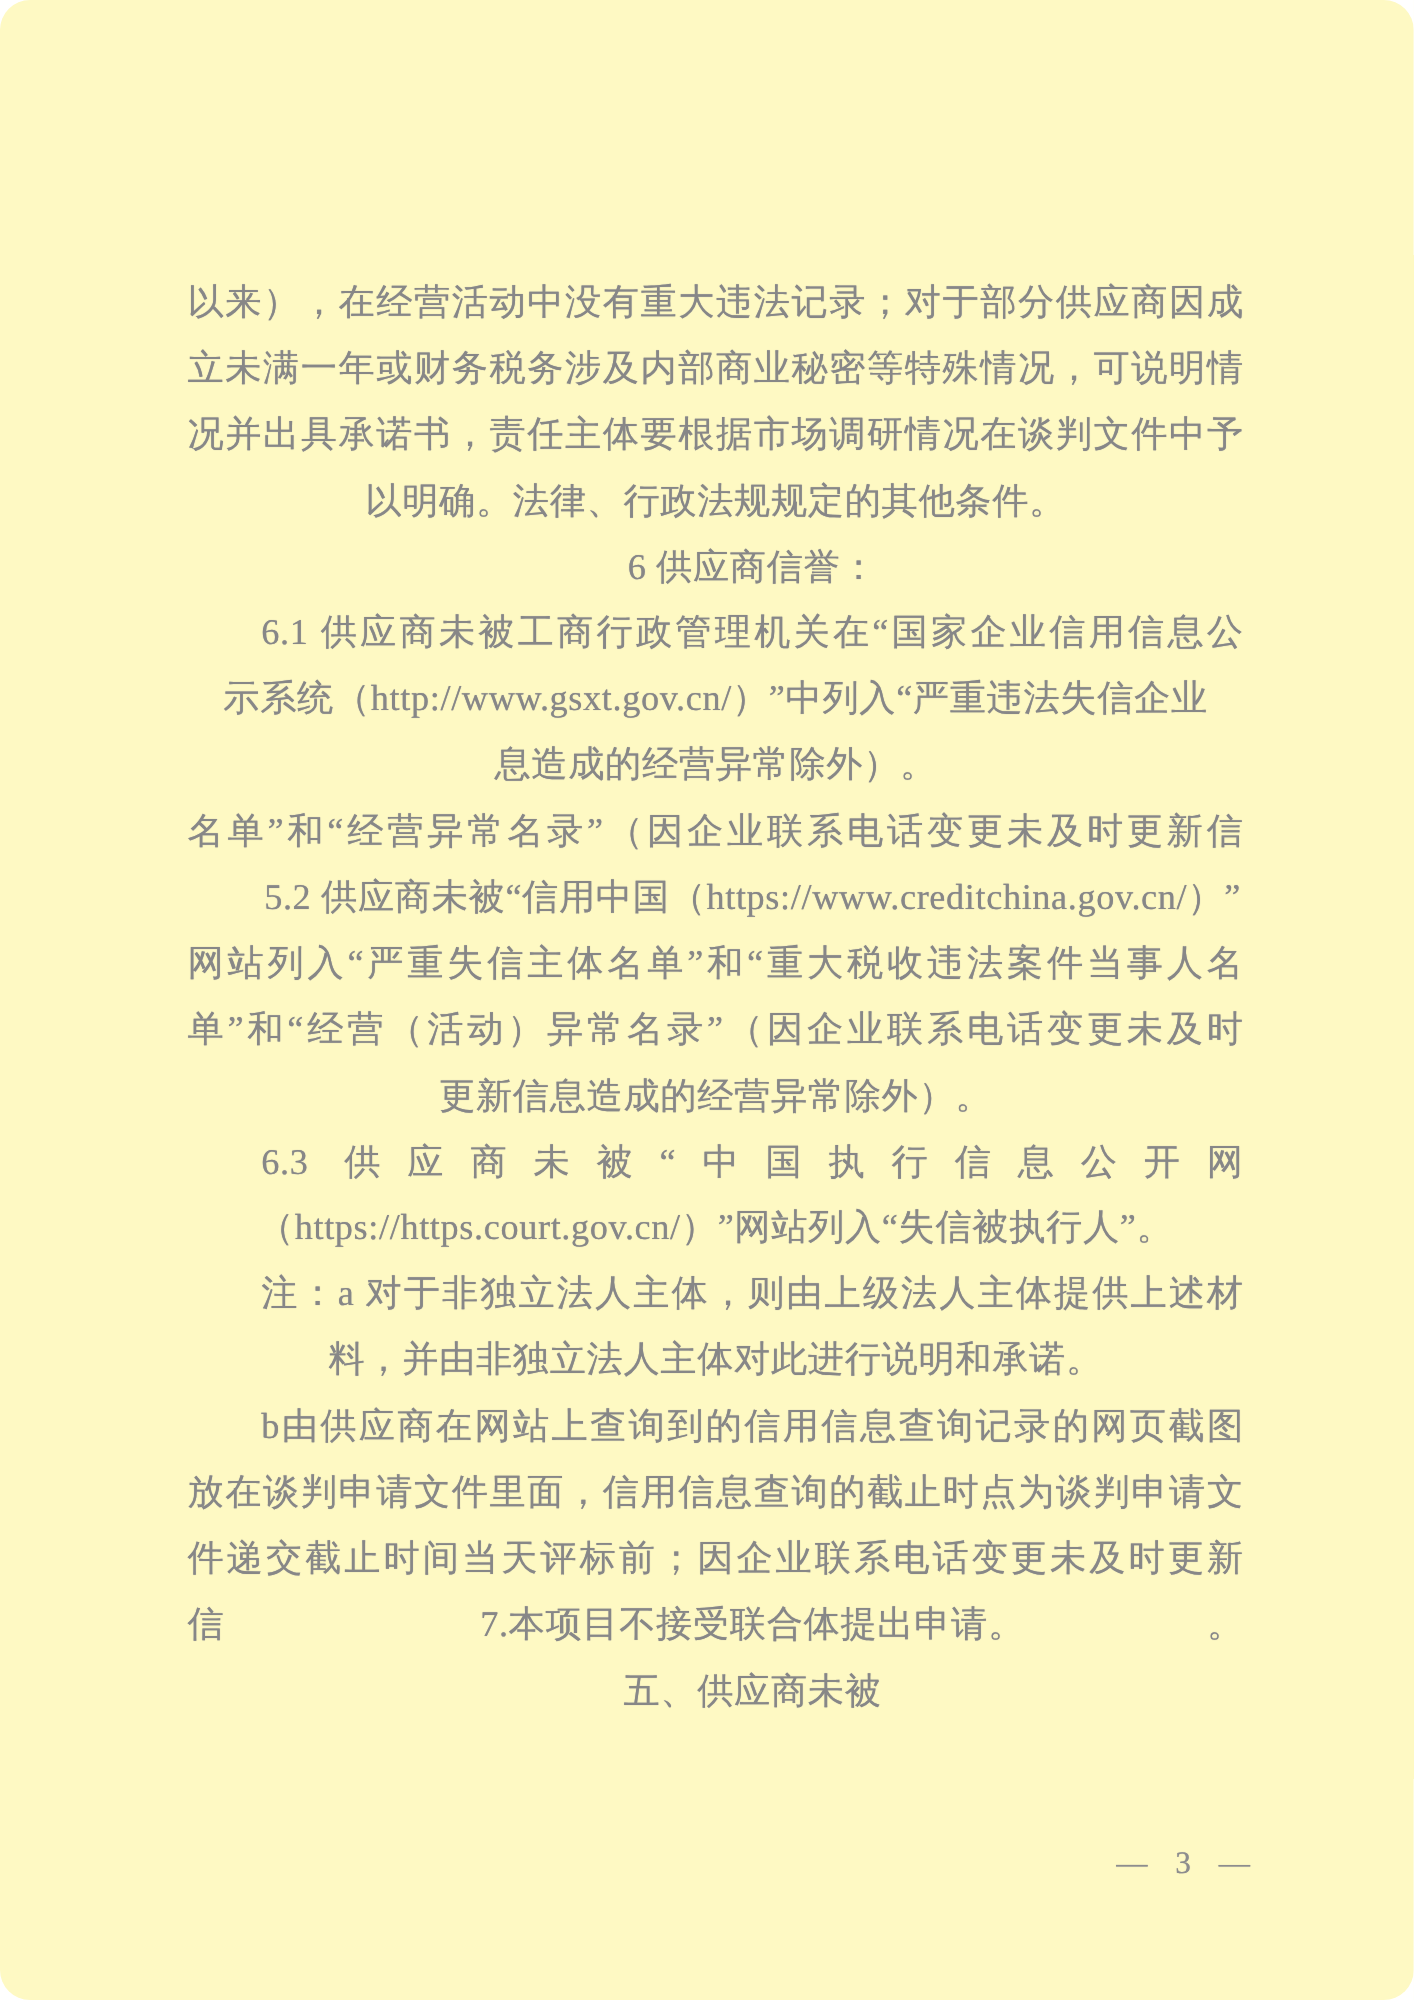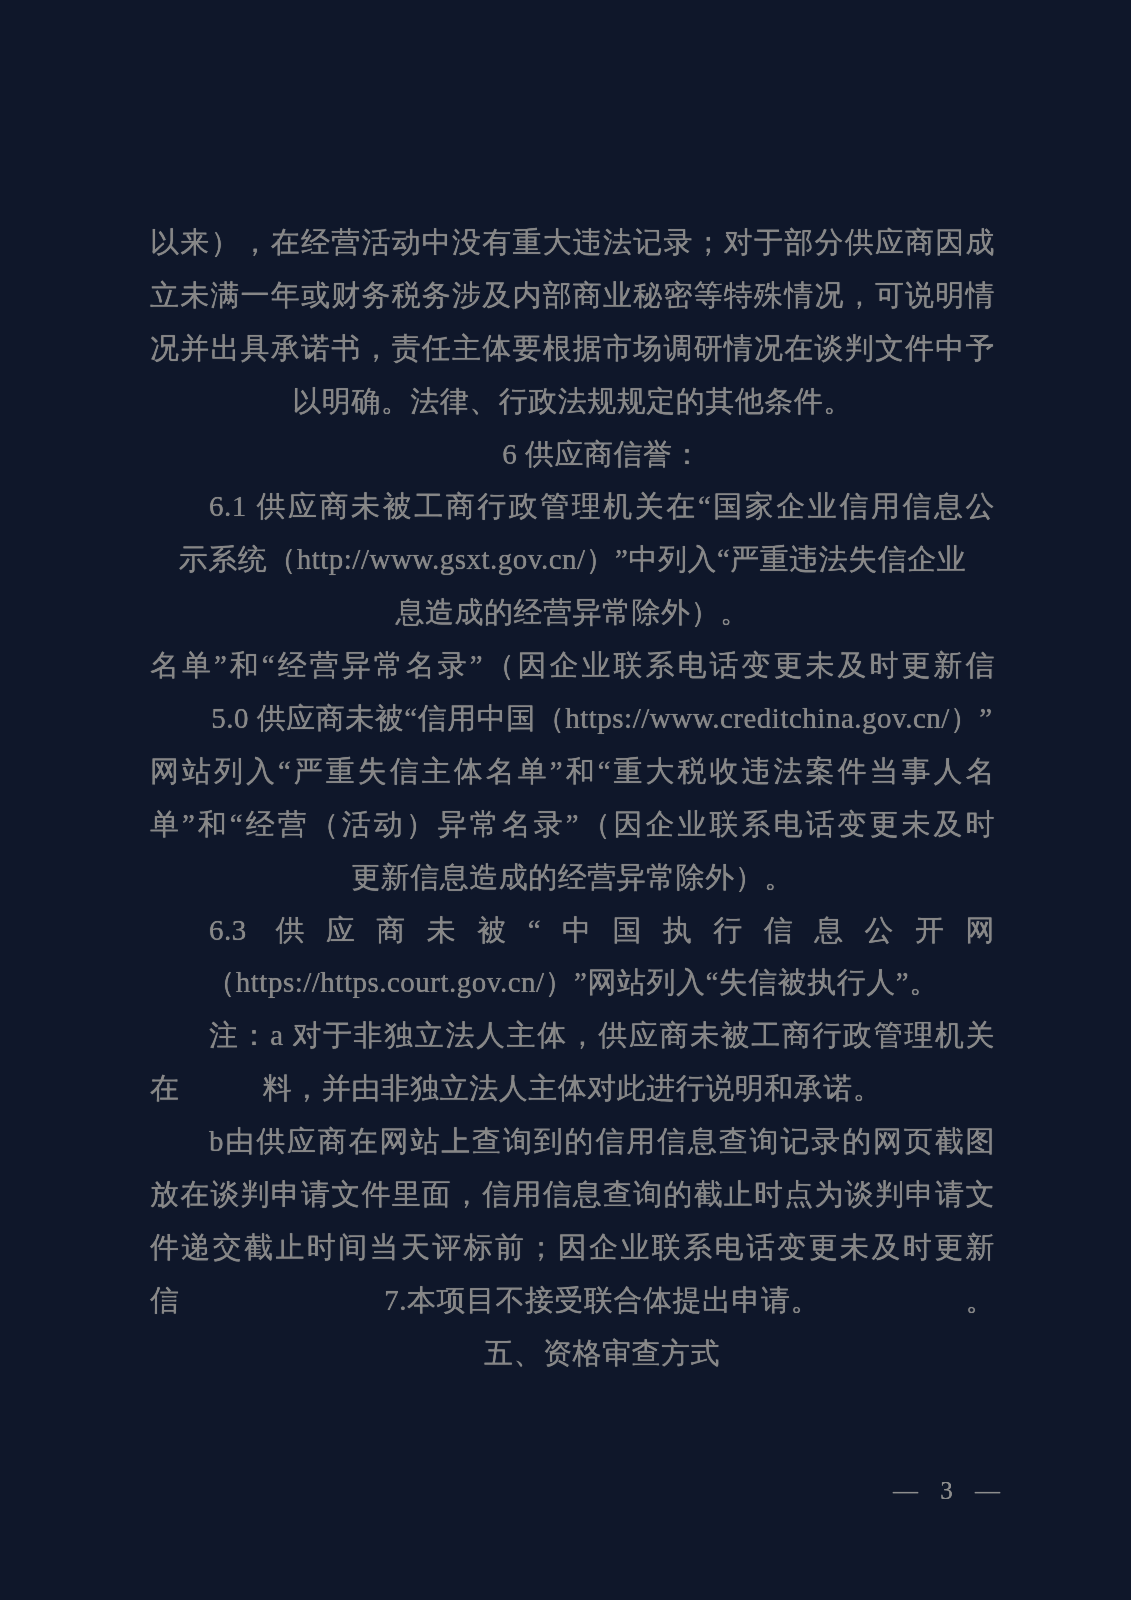--- a/index.html
+++ b/index.html
@@ -4,23 +4,24 @@
 <style>
   html, body {
     margin: 0;
     padding: 0;
     background: #ffffff;
   }
   .page {
     position: relative;
     width: 1131px;
     height: 1600px;
-    background: #0f172a;
+    background: #fef9c3;
     overflow: hidden;
     font-family: "Liberation Serif", "DejaVu Serif", serif;
+    border-radius: 24px;
   }
   .text-block {
     position: absolute;
     left: 150px;
     top: 216px;
     width: 845px;
     font-size: 29px;
     line-height: 52.9px;
     color: #878787;
     text-shadow: 0 0 0.7px #9a9a9a;
@@ -66,28 +67,28 @@
   <div class="text-block">
     <div class="line j">以来），在经营活动中没有重大违法记录；对于部分供应商因成</div>
     <div class="line j">立未满一年或财务税务涉及内部商业秘密等特殊情况，可说明情</div>
     <div class="line j">况并出具承诺书，责任主体要根据市场调研情况在谈判文件中予</div>
     <div class="line">以明确。法律、行政法规规定的其他条件。</div>
     <div class="line ind">6 供应商信誉：</div>
     <div class="line ind j">6.1 供应商未被工商行政管理机关在“国家企业信用信息公</div>
     <div class="line url">示系统（http://www.gsxt.gov.cn/）”中列入“严重违法失信企业</div>
     <div class="line">息造成的经营异常除外）。</div>
     <div class="line j">名单”和“经营异常名录”（因企业联系电话变更未及时更新信</div>
-    <div class="line ind url">5.0 供应商未被“信用中国（https://www.creditchina.gov.cn/）”</div>
+    <div class="line ind url">5.2 供应商未被“信用中国（https://www.creditchina.gov.cn/）”</div>
     <div class="line j">网站列入“严重失信主体名单”和“重大税收违法案件当事人名</div>
     <div class="line j">单”和“经营（活动）异常名录”（因企业联系电话变更未及时</div>
     <div class="line">更新信息造成的经营异常除外）。</div>
     <div class="line ind j">6.3 供应商未被“中国执行信息公开网</div>
     <div class="line url">（https://https.court.gov.cn/）”网站列入“失信被执行人”。</div>
-    <div class="line ind j">注：a 对于非独立法人主体，供应商未被工商行政管理机关在</div>
+    <div class="line ind j">注：a 对于非独立法人主体，则由上级法人主体提供上述材</div>
     <div class="line">料，并由非独立法人主体对此进行说明和承诺。</div>
     <div class="line ind j">b由供应商在网站上查询到的信用信息查询记录的网页截图</div>
     <div class="line j">放在谈判申请文件里面，信用信息查询的截止时点为谈判申请文</div>
     <div class="line j">件递交截止时间当天评标前；因企业联系电话变更未及时更新信。</div>
     <div class="line ind">7.本项目不接受联合体提出申请。</div>
-    <div class="line ind">五、资格审查方式</div>
+    <div class="line ind">五、供应商未被</div>
   </div>
   <div class="page-number">— 3 —</div>
 </div>
 
 </body></html>

